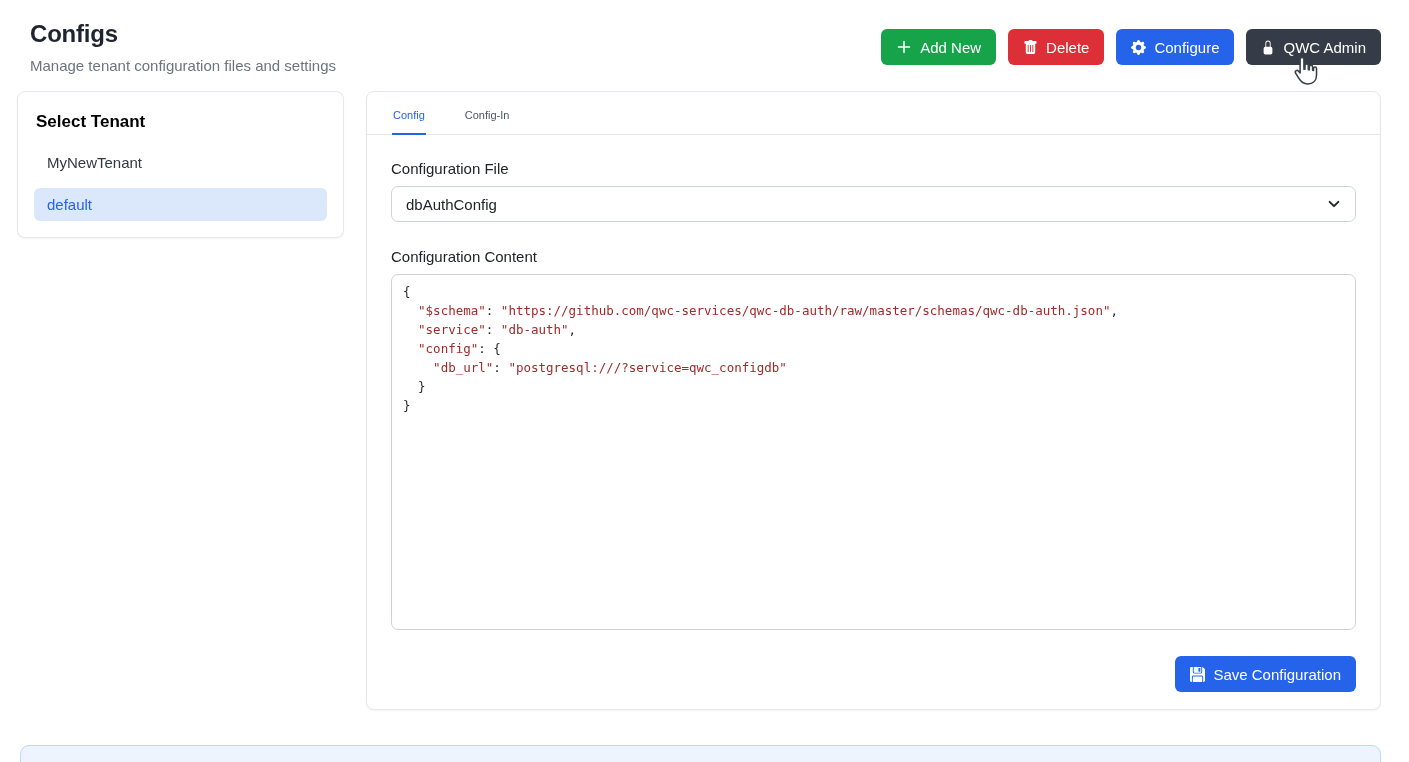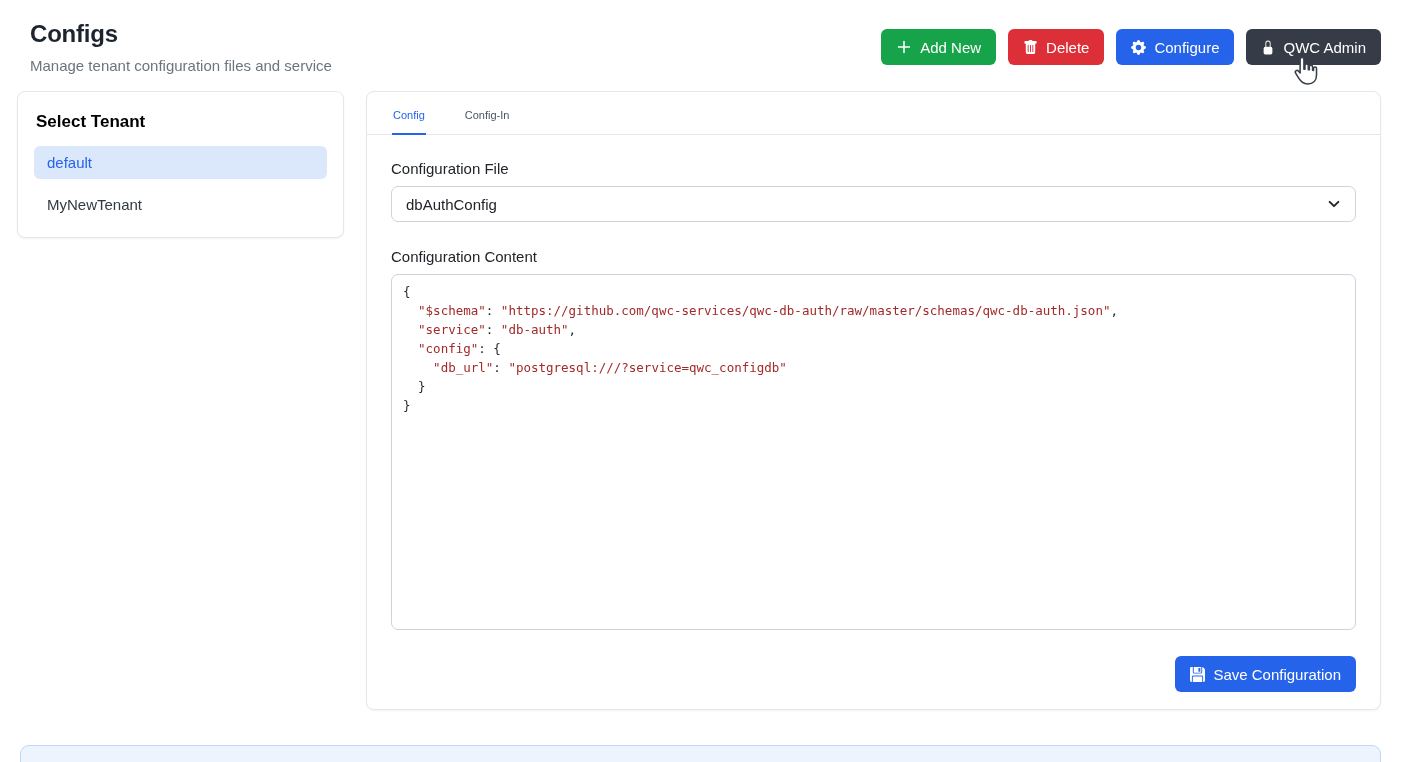--- a/index.html
+++ b/index.html
@@ -66,21 +66,21 @@
   .cursor { position:absolute; left:1291px; top:56px; pointer-events:none; }
 </style>
 </head>
 <body>
 
 <div class="page">
 
   <div class="header">
     <div>
       <h1 class="page-title">Configs</h1>
-      <p class="page-subtitle">Manage tenant configuration files and service</p>
+      <p class="page-subtitle">Manage tenant configuration files and settings</p>
     </div>
 
     <div class="toolbar">
       <button class="btn btn-success">
         <span>
           <svg width="16" height="16" viewBox="0 0 16 16" fill="currentColor">
               <path d="M8 1.8c.44 0 .8.36.8.8v4.6h4.6a.8.8 0 0 1 0 1.6H8.8v4.6a.8.8 0 0 1-1.6 0V8.8H2.6a.8.8 0 0 1 0-1.6h4.6V2.6c0-.44.36-.8.8-.8z"></path>
             </svg>
         </span>
         <span>Add New</span>
@@ -113,22 +113,22 @@
         <span>QWC Admin</span>
       </button>
     </div>
   </div>
 
   <div class="content">
 
     <aside class="card tenant-card">
       <h2 class="tenant-title">Select Tenant</h2>
       <div id="tenant-list">
+          <div class="tenant-item">MyNewTenant</div>
           <div class="tenant-item selected">default</div>
-          <div class="tenant-item">MyNewTenant</div>
         </div>
     </aside>
 
     <main class="card main-card">
       <div class="tab-bar" id="tab-bar">
           <div class="tab active">Config</div>
           <div class="tab">Config-In</div>
         </div>
 
       <div class="tab-body">

